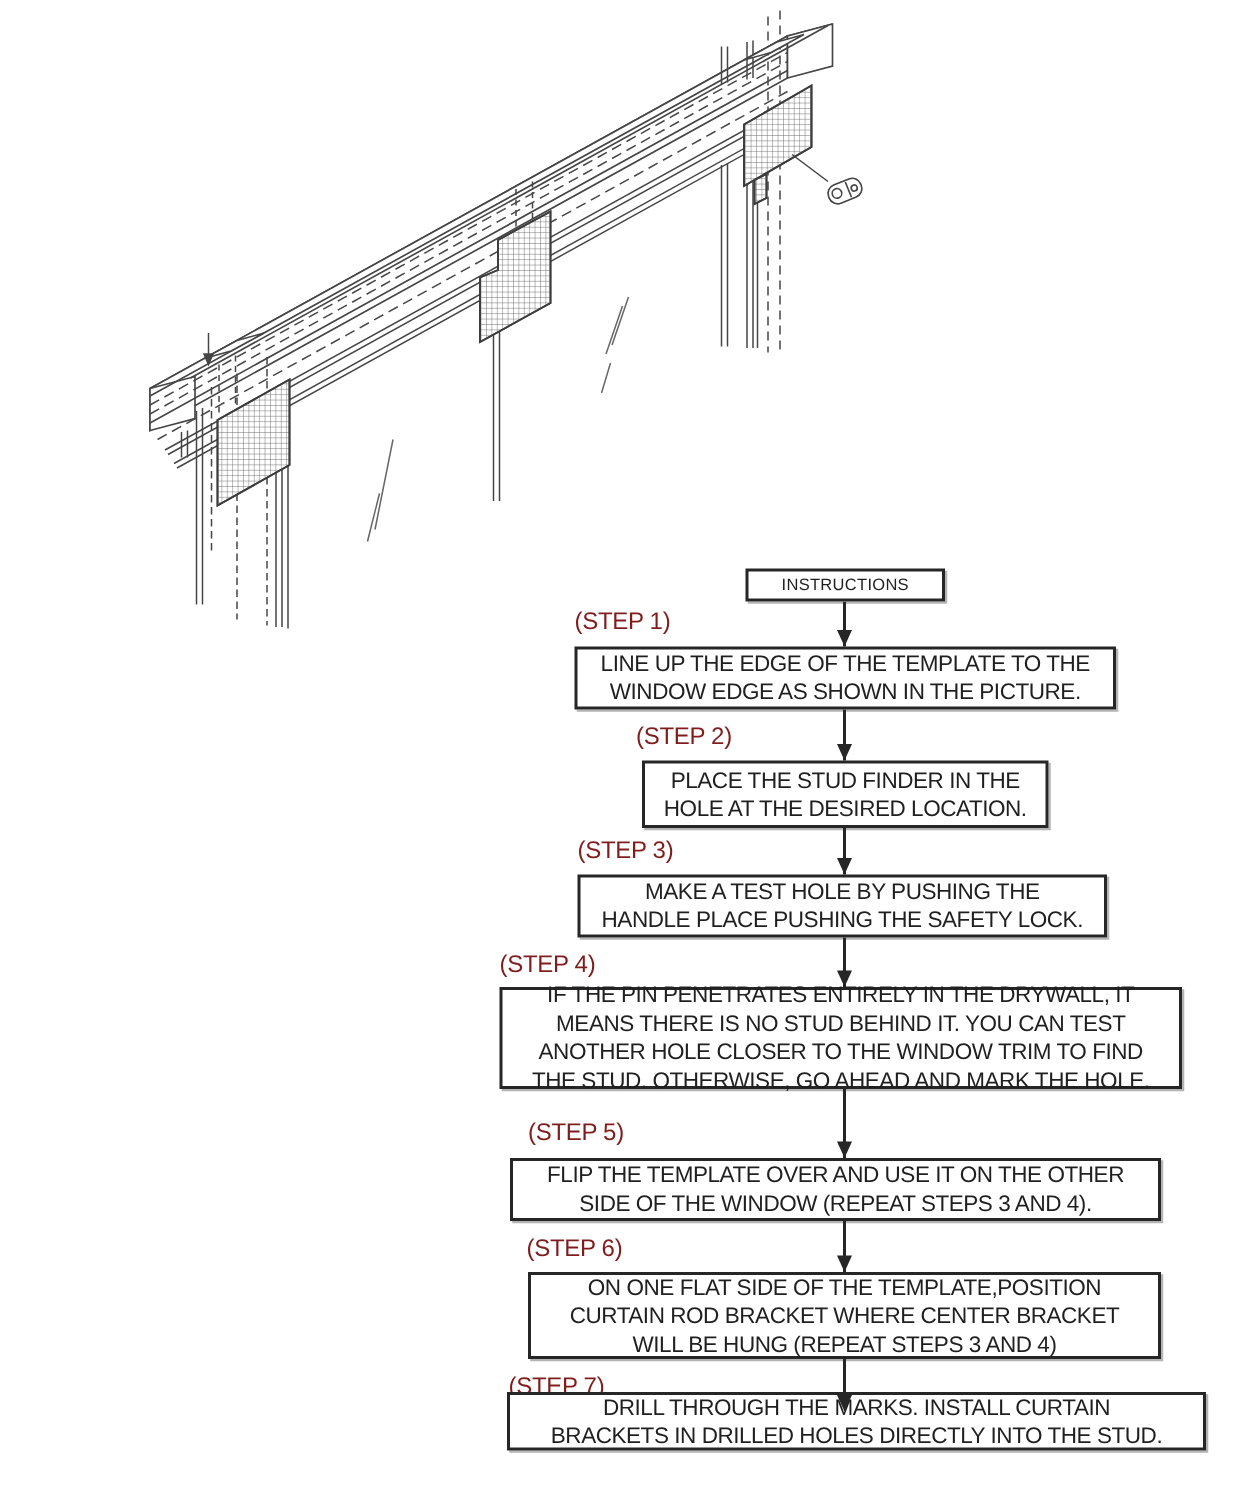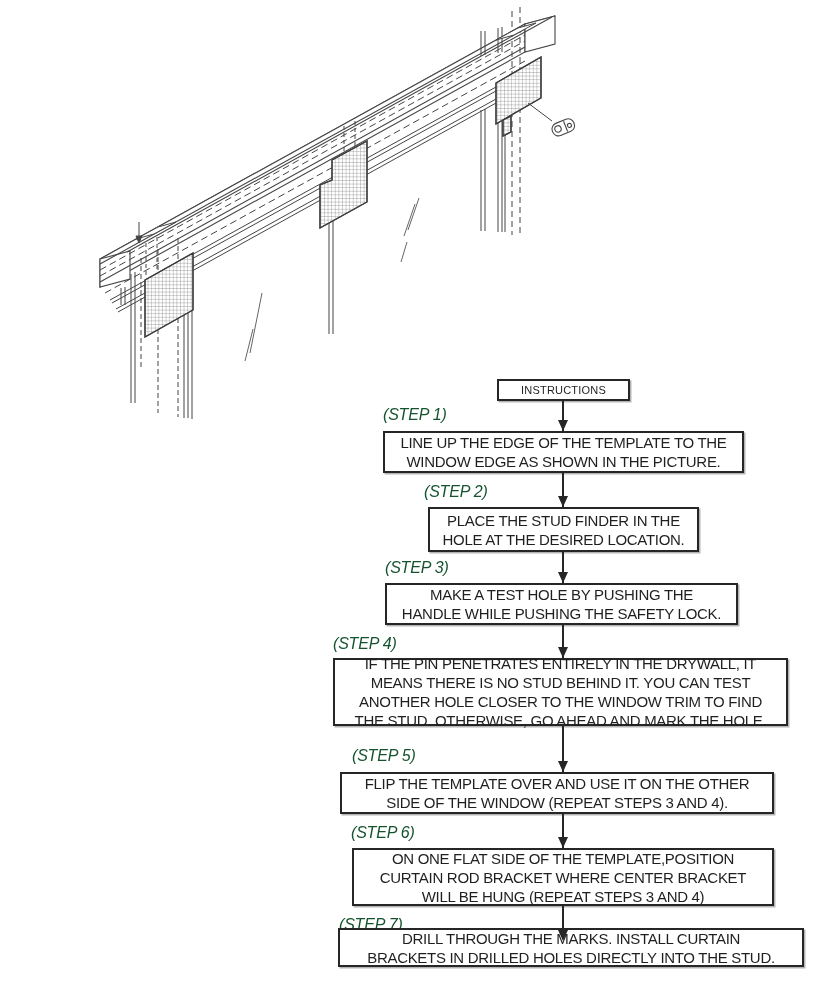--- a/index.html
+++ b/index.html
@@ -12,21 +12,21 @@
   .arrowhead{position:absolute;left:558px;width:0;height:0;z-index:3;
     border-left:5px solid transparent;border-right:5px solid transparent;border-top:11px solid #262626;}
   .fbox{
     position:absolute;box-sizing:border-box;background:#ffffff;border:2px solid #262626;
     display:flex;align-items:center;justify-content:center;text-align:center;
     font-size:15px;line-height:19px;letter-spacing:-0.3px;white-space:pre-line;
     color:#1f1f1f;z-index:2;padding:0 2px;box-shadow:1.5px 1.5px 0 rgba(40,40,40,0.35);
   }
   .title-box{font-size:11px;letter-spacing:0.2px;}
   .step-label{
-    position:absolute;font-size:16px;letter-spacing:-0.2px;color:#14532d;z-index:2;white-space:nowrap;font-style:italic;
+    position:absolute;font-size:16px;letter-spacing:-0.2px;color:#7f1d1d;z-index:2;white-space:nowrap;
   }
 </style>
 </head>
 <body>
 
 <svg class="illustration" viewBox="0 0 840 470" xmlns="http://www.w3.org/2000/svg">
   <defs>
     <pattern id="grid" width="3.6" height="3.6" patternUnits="userSpaceOnUse">
       <path d="M0,0 H3.6 M0,0 V3.6" stroke="#5a5a5a" stroke-width="0.55" fill="none"></path>
     </pattern>
@@ -157,21 +157,21 @@
 <div class="step-label" style="left:383px;top:406px">(STEP 1)</div>
 <div class="fbox" style="left:383px;top:431px;width:361px;height:42px">LINE UP THE EDGE OF THE TEMPLATE TO THE
 WINDOW EDGE AS SHOWN IN THE PICTURE.</div>
 
 <div class="step-label" style="left:424px;top:483px">(STEP 2)</div>
 <div class="fbox" style="left:428px;top:507px;width:271px;height:45px">PLACE THE STUD FINDER IN THE
 HOLE AT THE DESIRED LOCATION.</div>
 
 <div class="step-label" style="left:385px;top:559px">(STEP 3)</div>
 <div class="fbox" style="left:385px;top:583px;width:353px;height:42px">MAKE A TEST HOLE BY PUSHING THE
-HANDLE WHILE PUSHING THE SAFETY LOCK.</div>
+HANDLE PLACE PUSHING THE SAFETY LOCK.</div>
 
 <div class="step-label" style="left:333px;top:635px">(STEP 4)</div>
 <div class="fbox" style="left:333px;top:658px;width:455px;height:68px">IF THE PIN PENETRATES ENTIRELY IN THE DRYWALL, IT
 MEANS THERE IS NO STUD BEHIND IT. YOU CAN TEST
 ANOTHER HOLE CLOSER TO THE WINDOW TRIM TO FIND
 THE STUD. OTHERWISE, GO AHEAD AND MARK THE HOLE.</div>
 
 <div class="step-label" style="left:352px;top:747px">(STEP 5)</div>
 <div class="fbox" style="left:340px;top:772px;width:434px;height:42px">FLIP THE TEMPLATE OVER AND USE IT ON THE OTHER
 SIDE OF THE WINDOW (REPEAT STEPS 3 AND 4).</div>

